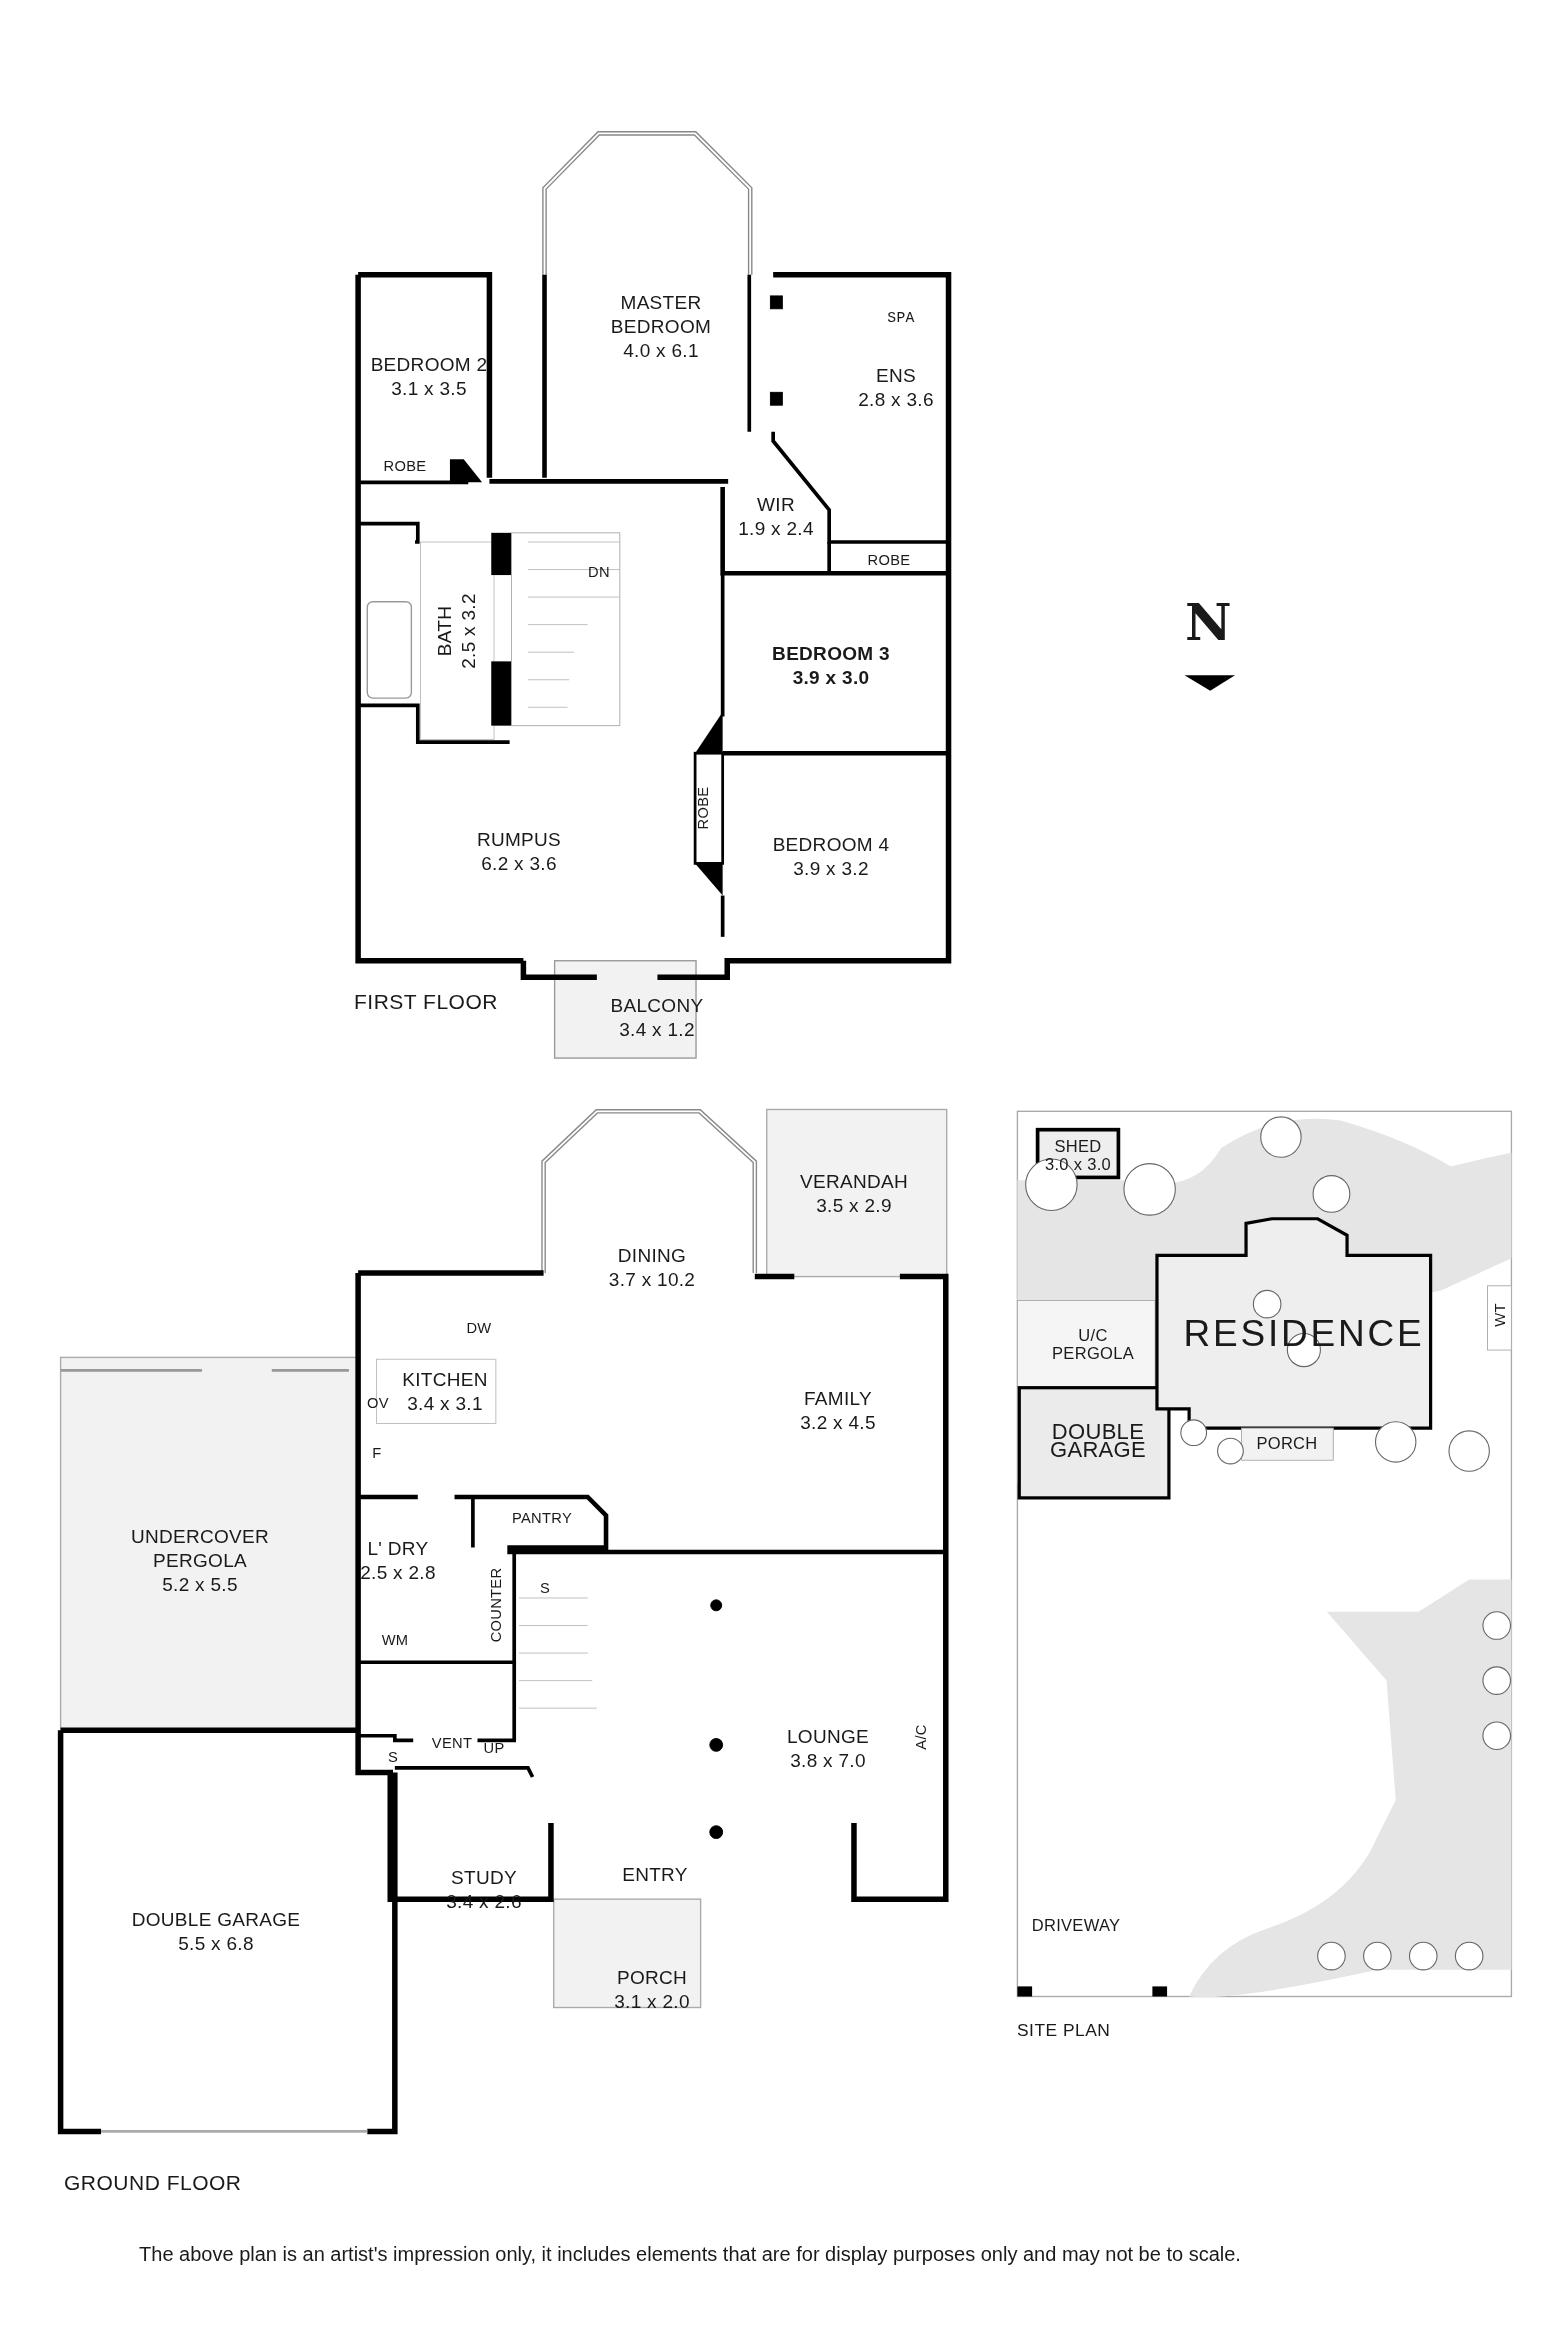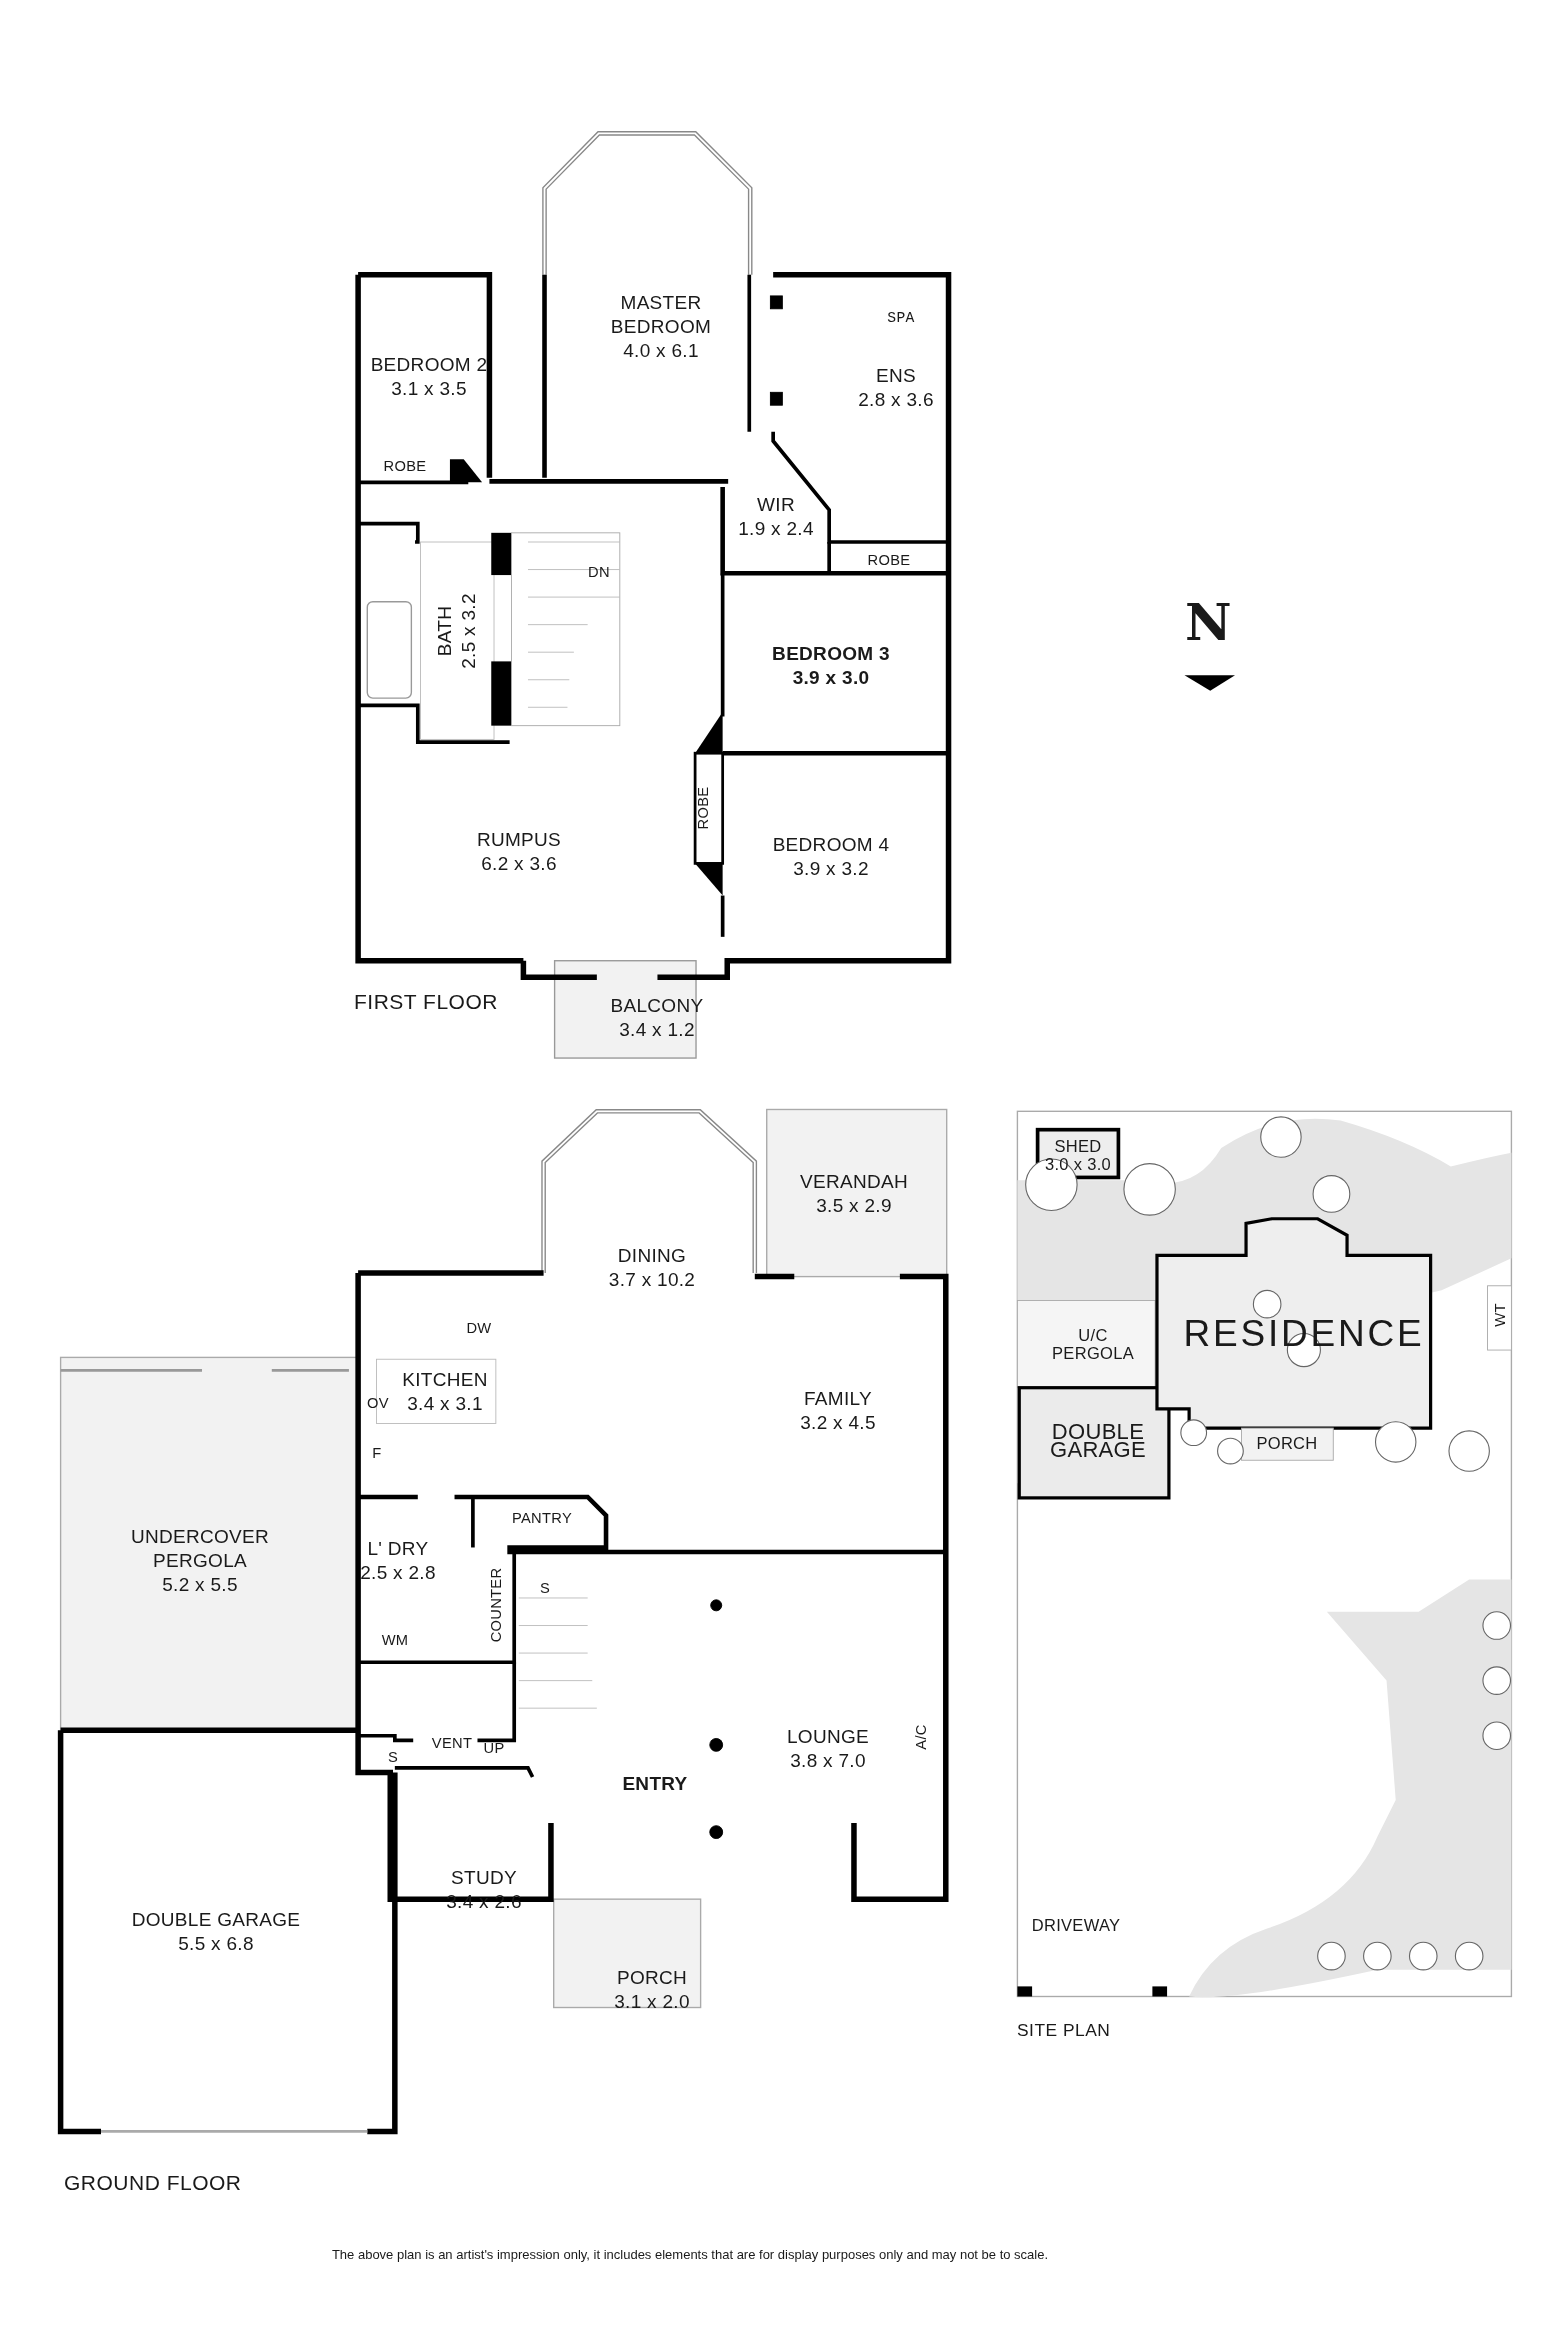--- a/index.html
+++ b/index.html
@@ -5,21 +5,21 @@
   html,body{margin:0;padding:0;background:#fff;}
   body{width:1561px;height:2342px;position:relative;overflow:hidden;font-family:"Liberation Sans","DejaVu Sans",sans-serif;color:#1a1a1a;}
   svg.plan{position:absolute;left:0;top:0;}
   .lbl{position:absolute;text-align:center;font-size:19px;line-height:24px;letter-spacing:0.3px;transform:translate(-50%,-50%);white-space:nowrap;}
   .lbl .n,.lbl .d{display:block;}
   .small{font-size:14.7px;line-height:18.4px;}
   .vert{transform:translate(-50%,-50%) rotate(-90deg);}
   .floor-title{position:absolute;font-size:21px;letter-spacing:0.5px;}
   .big{font-size:37px;letter-spacing:2.8px;}
   .north{position:absolute;left:1185px;top:592px;font-family:"DejaVu Serif","Liberation Serif",serif;font-weight:bold;font-size:51px;}
-  .disclaimer{position:absolute;left:0;width:1380px;top:2241px;text-align:center;font-size:13px;line-height:27px;}
+  .disclaimer{position:absolute;left:0;width:1380px;top:2241px;text-align:center;font-size:20px;line-height:27px;}
 </style>
 </head>
 <body>
 
 <svg class="plan" width="1561" height="2342" viewBox="0 0 1700 2550">
 
   <g stroke="#000" fill="none">
 
     <rect x="604" y="1046" width="154" height="106" fill="#f2f2f2" stroke="#999" stroke-width="1.5"></rect>
 
@@ -212,21 +212,21 @@
     <span class="d">2.5 x 2.8</span>
 </div>
 <div class="lbl" style="left:828px;top:1749px;">
   <span class="n">LOUNGE</span>
     <span class="d">3.8 x 7.0</span>
 </div>
 <div class="lbl" style="left:484px;top:1890px;">
   <span class="n">STUDY</span>
     <span class="d">3.4 x 2.6</span>
 </div>
-<div class="lbl" style="left:655px;top:1784px;font-weight:bold;">
+<div class="lbl" style="left:655px;top:1875px;">
   <span class="n">ENTRY</span>
 </div>
 <div class="lbl" style="left:652px;top:1990px;">
   <span class="n">PORCH</span>
     <span class="d">3.1 x 2.0</span>
 </div>
 <div class="lbl" style="left:216px;top:1932px;">
   <span class="n">DOUBLE GARAGE</span>
     <span class="d">5.5 x 6.8</span>
 </div>

